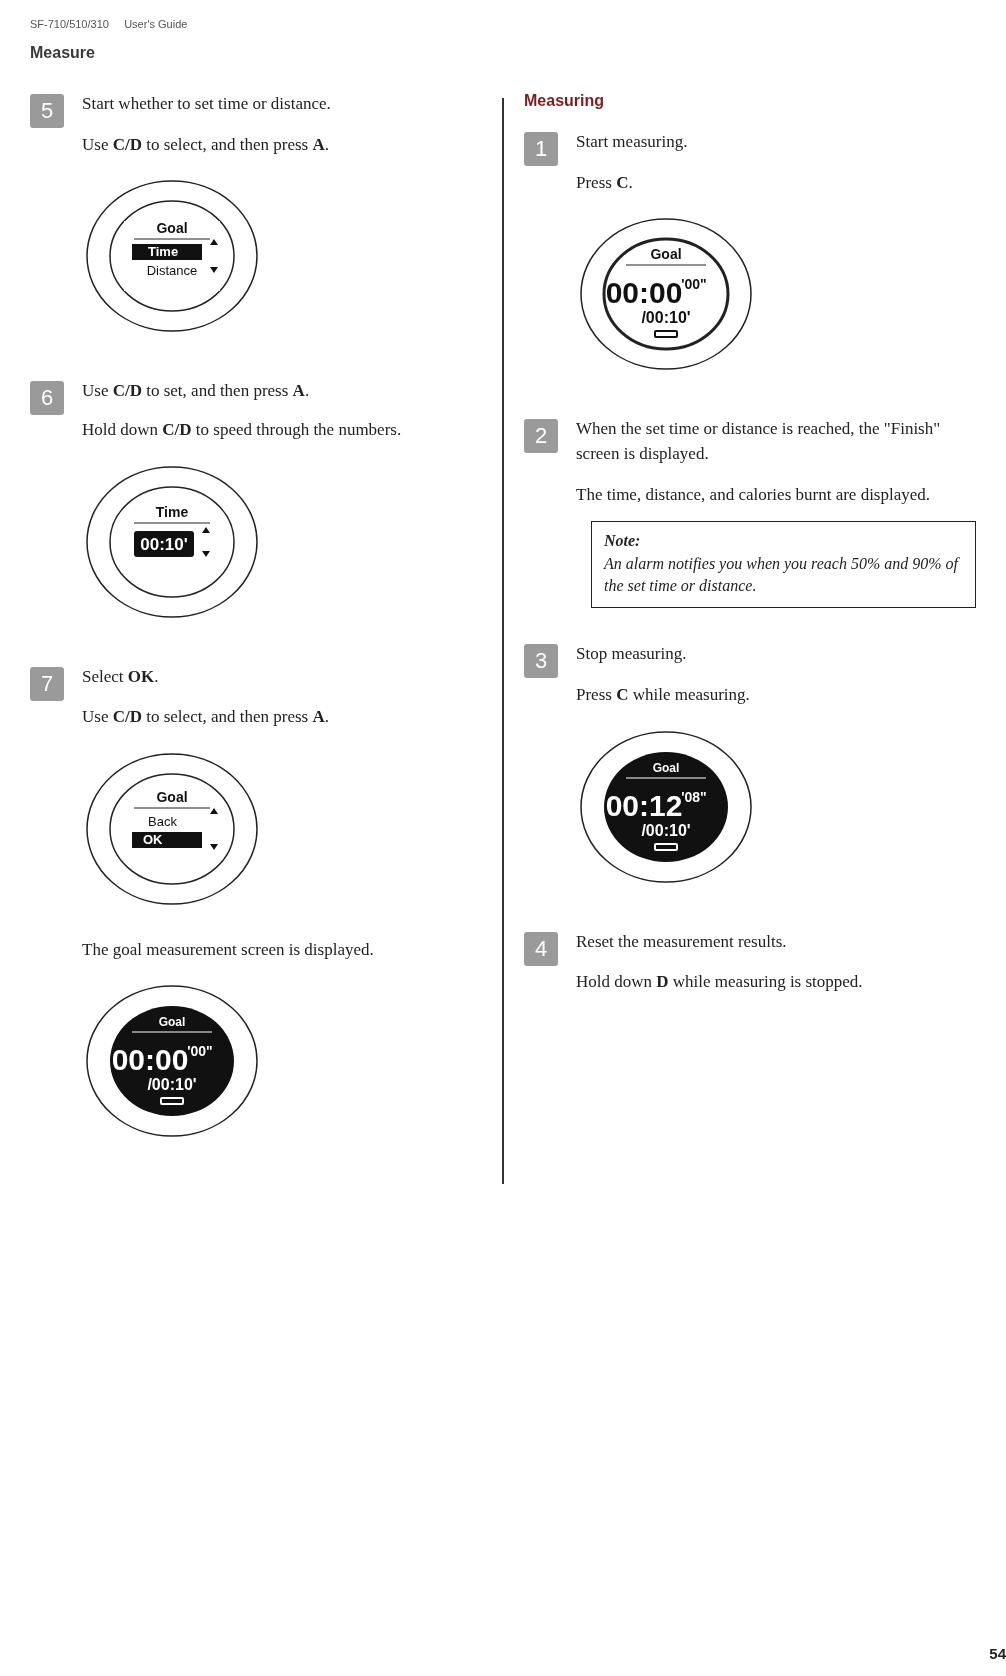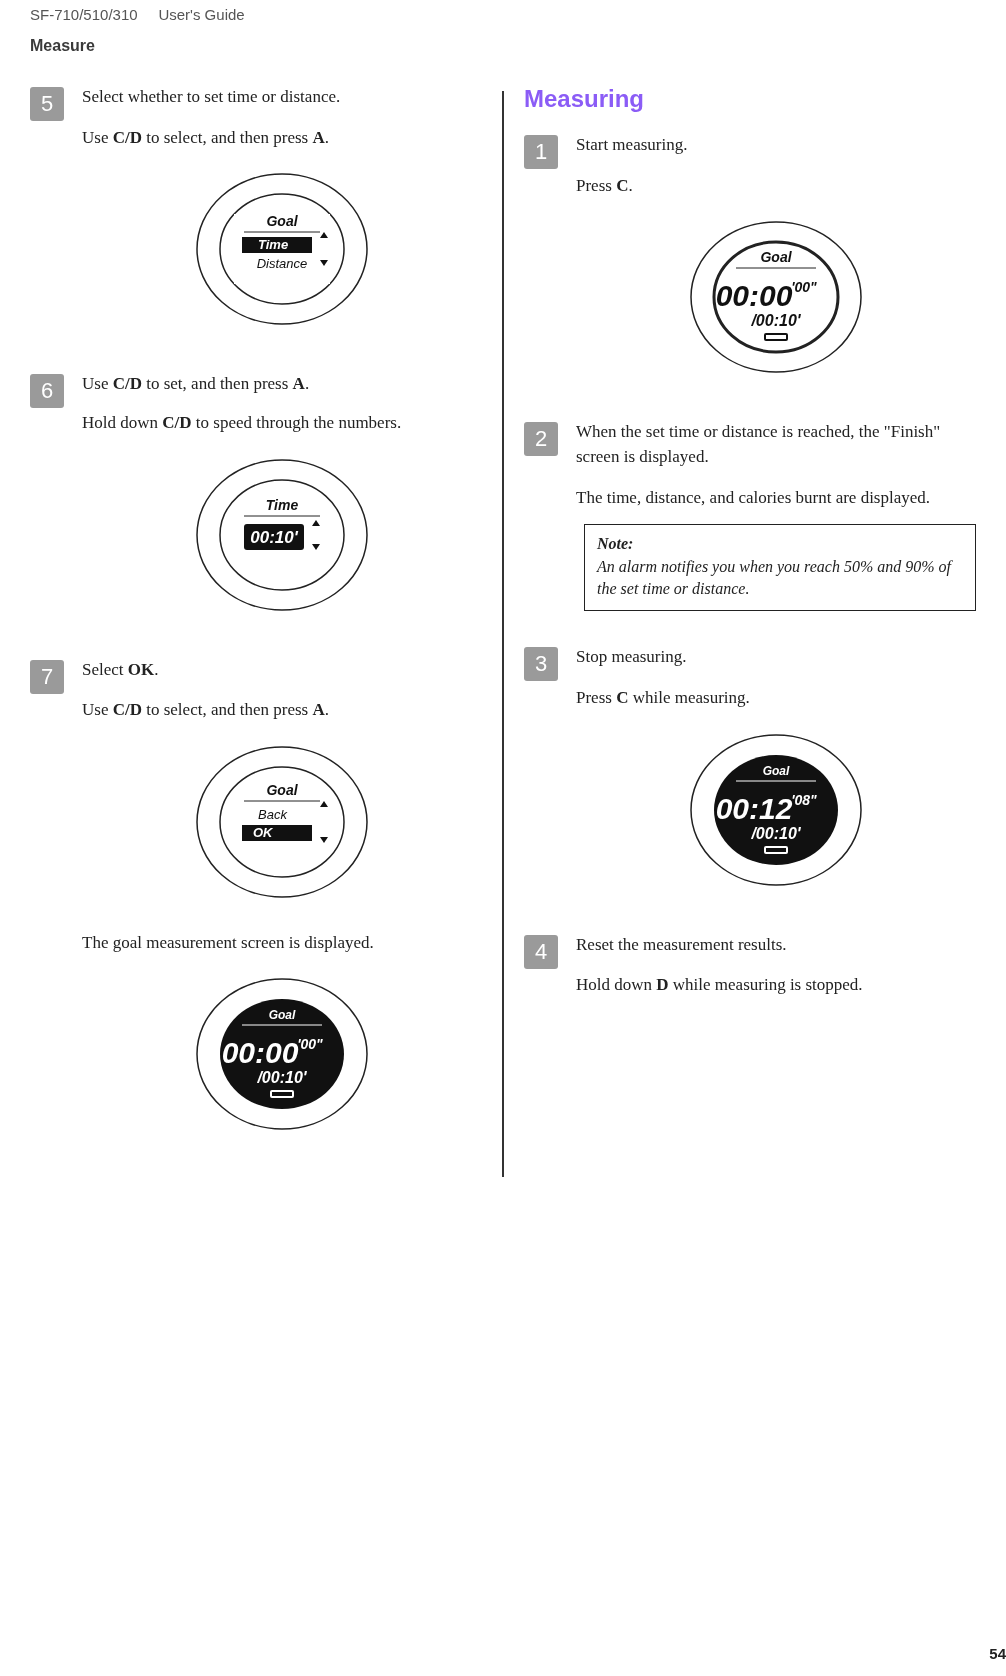--- a/index.html
+++ b/index.html
@@ -12,23 +12,23 @@
   }
   .page {
     width: 1006px;
     min-height: 1676px;
     padding: 0 30px 40px 30px;
     box-sizing: border-box;
     position: relative;
   }
   .header-row {
     font-family: Arial, Helvetica, sans-serif;
-    font-size: 15px;
+    font-size: 11px;
     color: #555;
-    padding-top: 6px;
+    padding-top: 18px;
     padding-bottom: 4px;
   }
   .section-title {
     font-family: Liberation Sans, sans-serif;
     font-weight: bold;
     font-size: 16px;
     color: #3a3a3a;
     padding: 10px 0 30px 0;
   }
   .columns {
@@ -75,43 +75,41 @@
     margin: 0 0 14px 0;
     font-size: 17px;
     line-height: 1.45;
   }
   .step-body p.lead {
     margin-bottom: 16px;
   }
   h2.h2 {
     font-family: Arial, Helvetica, sans-serif;
     font-weight: bold;
-    font-size: 24px;
+    font-size: 16px;
     margin: 0 0 20px 0;
-    color: #8b5cf6;
+    color: #7f1d1d;
   }
   .note-box {
     border: 1.5px solid #222;
     padding: 8px 12px 10px 12px;
-    margin: 6px 0 20px 8px;
+    margin: 6px 0 20px 15px;
     font-style: italic;
     font-size: 16px;
     line-height: 1.4;
   }
   .note-box .note-label {
     font-style: italic;
     font-weight: bold;
     display: block;
     margin-bottom: 0px;
   }
   .watch-wrap {
     display: flex;
-    justify-content: center;
     margin: 4px 0 20px 0;
-    font-style: italic;
   }
   .page-number {
     text-align: right;
     font-family: Arial, Helvetica, sans-serif;
     font-weight: bold;
     font-size: 15px;
     position: absolute;
     bottom: 14px;
     left: 0;
     right: 0;
@@ -157,21 +155,21 @@
   </div>
   <div class="section-title">Measure</div>
 
   <div class="columns">
 
     <div class="col">
 
       <div class="step">
         <div class="step-badge">5</div>
         <div class="step-body">
-          <p class="lead">Select whether to set time or distance.</p>
+          <p class="lead">Start whether to set time or distance.</p>
           <p>
             <span>Use </span><b>C/D</b><span> to select, and then press </span><b>A</b><span>.</span>
           </p>
           <div class="watch-wrap">
             <div class="watch">
               <svg width="180" height="170" viewBox="0 0 180 170">
                 <ellipse cx="90" cy="85" rx="85" ry="75" fill="#fff" stroke="#222" stroke-width="1.5"></ellipse>
                 <ellipse cx="90" cy="85" rx="62" ry="55" fill="#fff" stroke="#222" stroke-width="1.5"></ellipse>
                 <rect x="42" y="50" width="96" height="70" fill="#fff"></rect>
                 <text x="90" y="62" class="watch-label">Goal</text>

